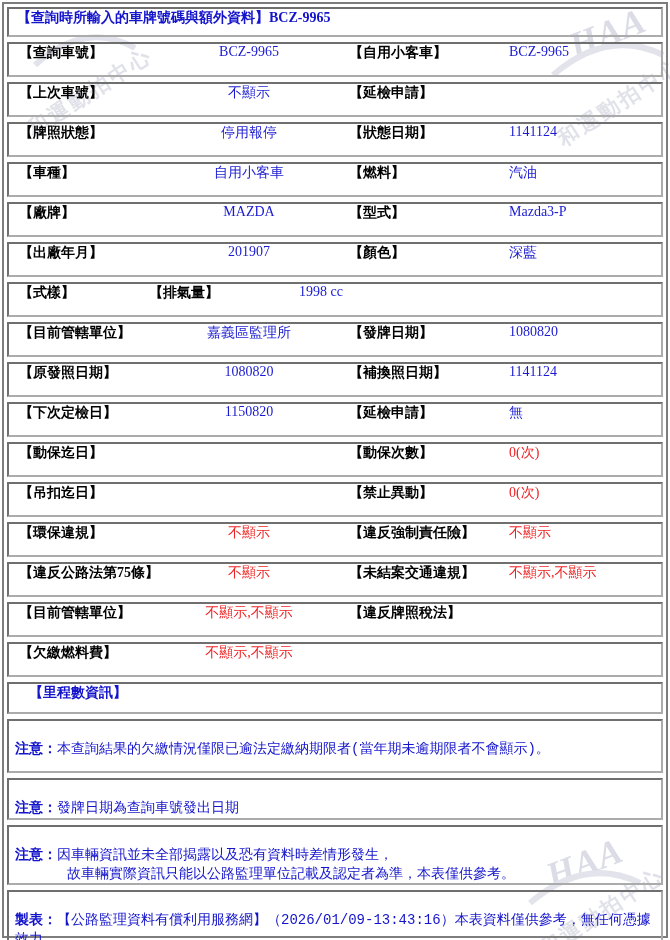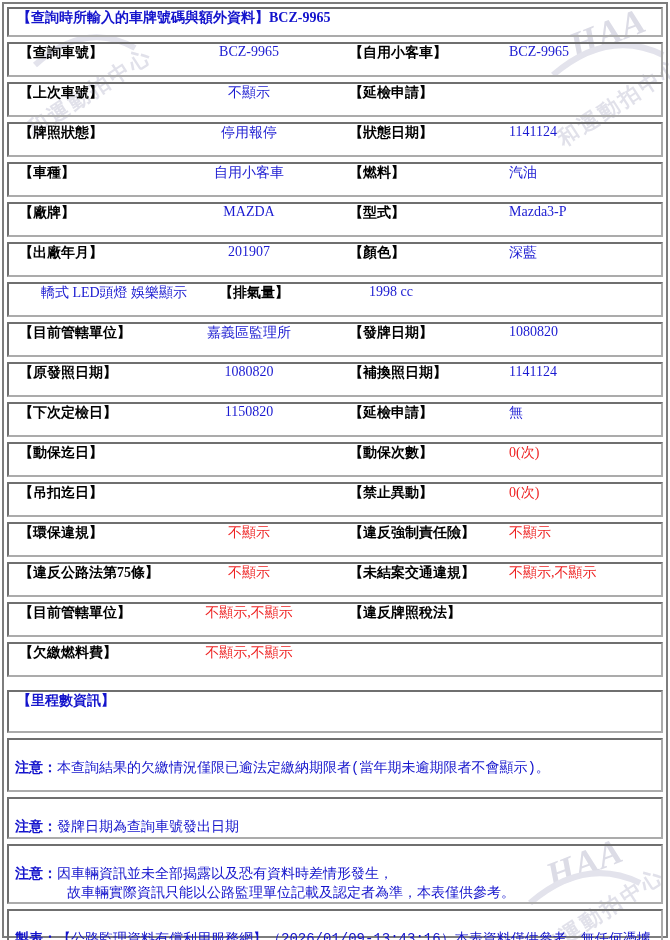--- a/index.html
+++ b/index.html
@@ -26,21 +26,21 @@
   }
   .title-row{height:30px;padding-left:8px;font-weight:bold;color:var(--note-blue);}
   .std{height:35px;}
   .c-l1{flex:none;width:130px;padding-left:10px;font-weight:bold;color:#000;white-space:nowrap;}
   .c-v1{flex:none;width:200px;text-align:center;color:var(--value-blue);white-space:nowrap;}
   .c-l2{flex:none;width:160px;font-weight:bold;color:#000;white-space:nowrap;}
   .c-v2{flex:1;text-align:left;color:var(--value-blue);white-space:nowrap;}
   .wide .c-v1{width:210px;}
   .wide .c-l2{width:150px;}
   .red{color:var(--alert-red) !important;}
-  .section-row{height:43px;padding-left:8px;font-weight:bold;color:var(--note-blue);margin-top:8px;}
+  .section-row{height:32px;padding-left:20px;font-weight:bold;color:var(--note-blue);}
   .note-row{display:block;padding:19px 6px;line-height:1.35;color:var(--note-blue);font-family:Liberation Mono, monospace;}
   .note-1{height:54px;}
   .note-2{height:60px;}
   .note-3{height:28px;}
   .footer-row{height:52px;}
   .note-prefix{font-weight:bold;}
   .note-indent{padding-left:52px;}
 </style>
 </head>
 <body>
@@ -94,21 +94,21 @@
           <span class="c-l1">【廠牌】</span>
           <span class="c-v1">MAZDA</span>
           <span class="c-l2">【型式】</span>
           <span class="c-v2">Mazda3-P</span>
         </div><div class="row std">
           <span class="c-l1">【出廠年月】</span>
           <span class="c-v1">201907</span>
           <span class="c-l2">【顏色】</span>
           <span class="c-v2">深藍</span>
         </div><div class="row std wide">
-          <span class="c-v1">轎式 LED頭燈 娛樂顯示</span>
+          <span class="c-l1">【式樣】</span>
           <span class="c-l2">【排氣量】</span>
           <span class="c-v2">1998 cc</span>
         </div><div class="row std">
           <span class="c-l1">【目前管轄單位】</span>
           <span class="c-v1">嘉義區監理所</span>
           <span class="c-l2">【發牌日期】</span>
           <span class="c-v2">1080820</span>
         </div><div class="row std">
           <span class="c-l1">【原發照日期】</span>
           <span class="c-v1">1080820</span>

